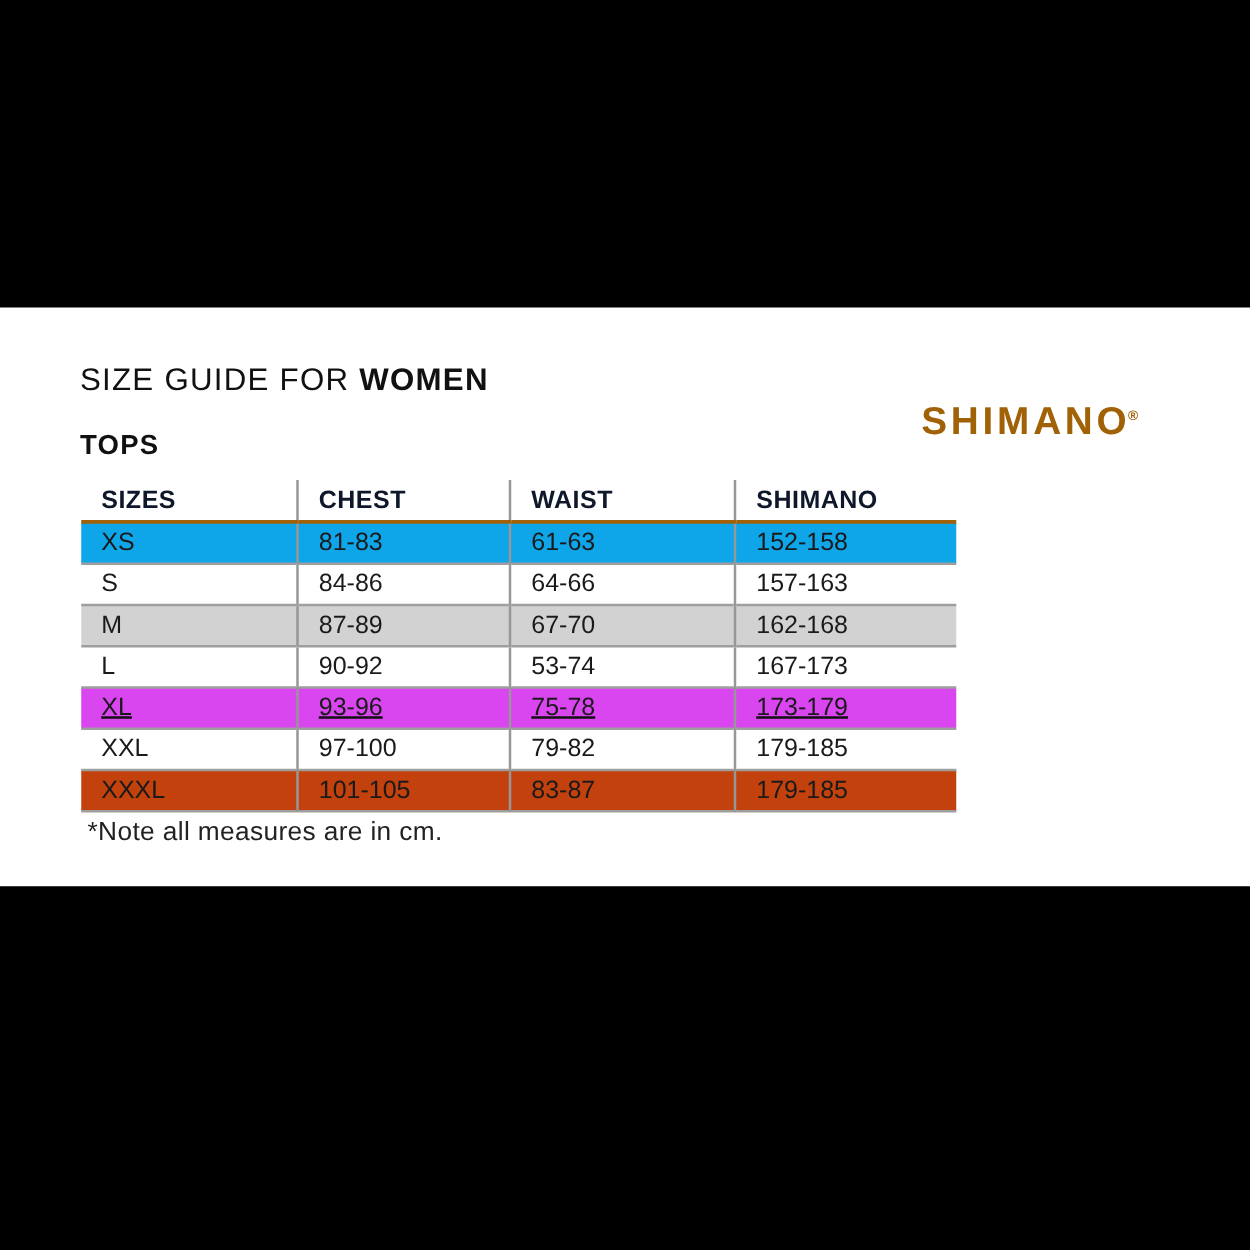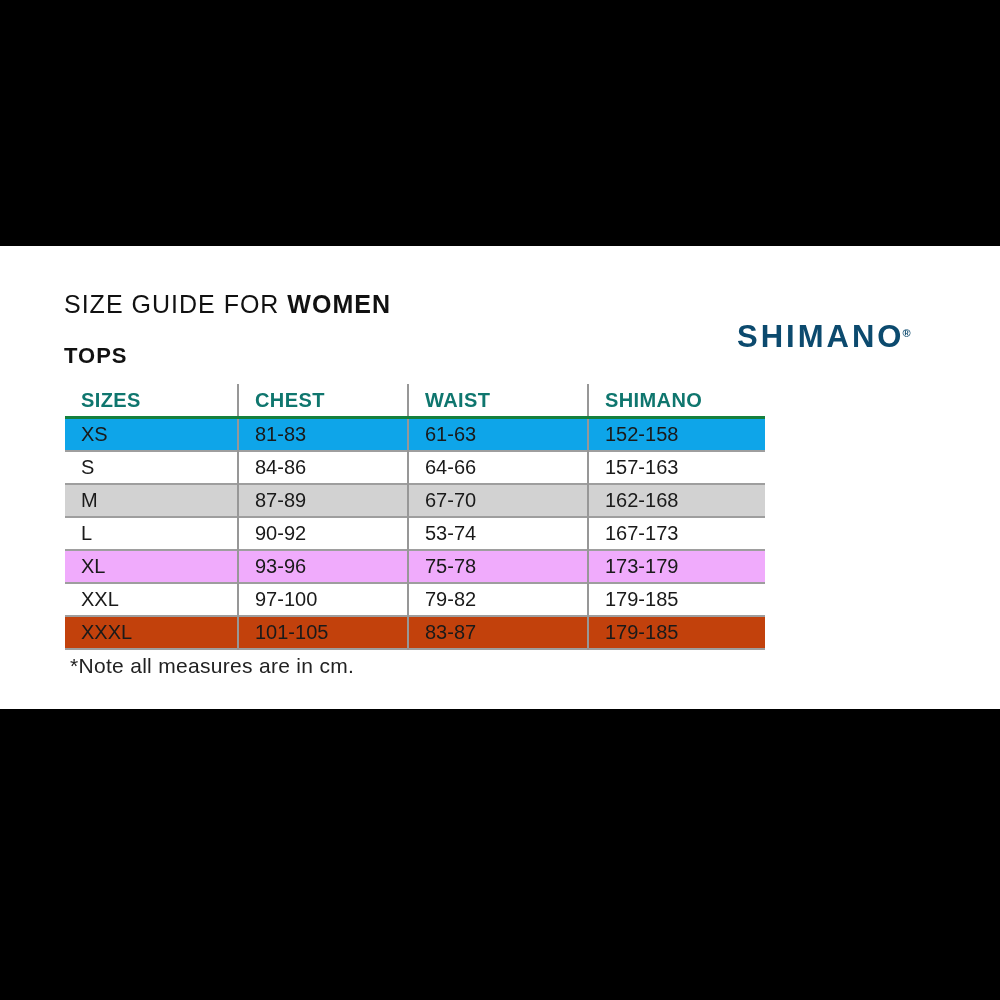--- a/index.html
+++ b/index.html
@@ -80,23 +80,23 @@
     table-layout: fixed;
   }
   table.size-table th {
     height: 32px;
     font-size: 20px;
     font-weight: bold;
     letter-spacing: 0.4px;
     text-align: left;
     vertical-align: middle;
     padding: 0 0 0 16px;
-    border-bottom: 3px solid #15803d;
+    border-bottom: 3px solid #a16207;
     background: #fff;
-    color: #0f766e;
+    color: #0f172a;
   }
   table.size-table td {
     height: 31px;
     font-size: 20px;
     text-align: left;
     vertical-align: middle;
     padding: 0 0 0 16px;
     color: #1a1a1a;
   }
   table.size-table th + th,
@@ -124,21 +124,21 @@
 
 <div class="stage">
   <div class="letterbox bar-top"></div>
 
   <div class="content">
 
     <div class="page-title"><span>SIZE GUIDE FOR </span><span class="bold">WOMEN</span></div>
 
     <div class="section-title">TOPS</div>
 
-    <div class="shimano-logo" style="color: #0c4a6e;"><span>SHIMANO</span><span class="reg-mark">®</span></div>
+    <div class="shimano-logo" style="color: #a16207;"><span>SHIMANO</span><span class="reg-mark">®</span></div>
 
     <table class="size-table">
       <colgroup>
         <col style="width:173px">
         <col style="width:170px">
         <col style="width:180px">
         <col style="width:177px">
       </colgroup>
       <thead>
         <tr>
@@ -166,21 +166,21 @@
           <td>87-89</td>
           <td>67-70</td>
           <td>162-168</td>
         </tr>
         <tr>
           <td>L</td>
           <td>90-92</td>
           <td>53-74</td>
           <td>167-173</td>
         </tr>
-        <tr class="alt" style="background: #f0abfc;">
+        <tr class="alt" style="background: #d946ef; text-decoration: underline;">
           <td>XL</td>
           <td>93-96</td>
           <td>75-78</td>
           <td>173-179</td>
         </tr>
         <tr>
           <td>XXL</td>
           <td>97-100</td>
           <td>79-82</td>
           <td>179-185</td>

